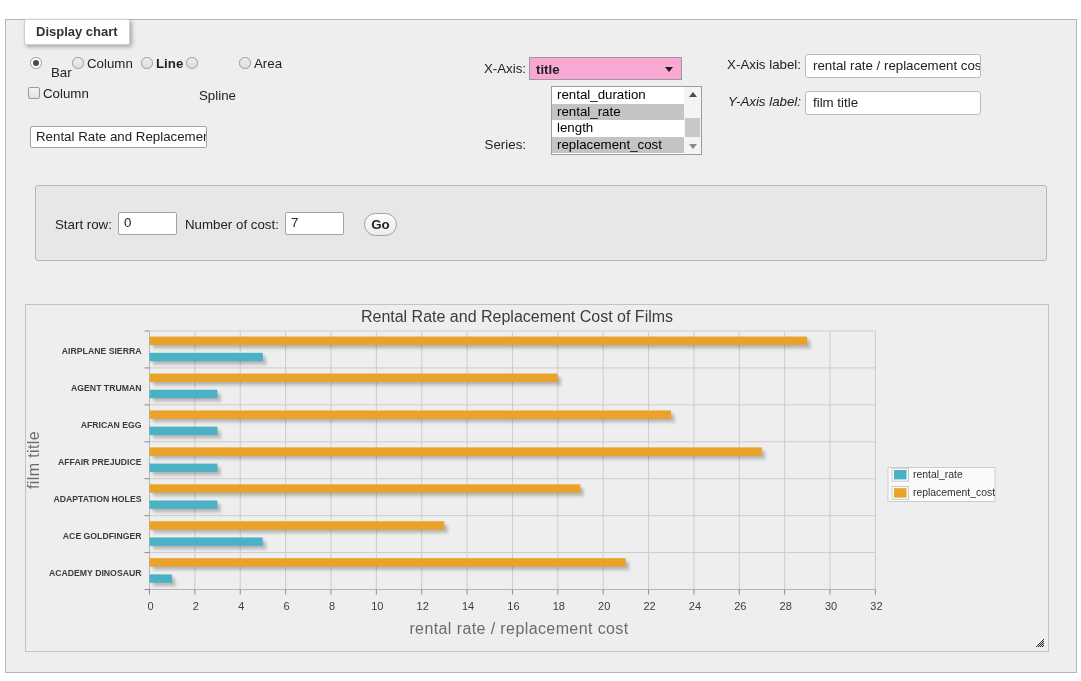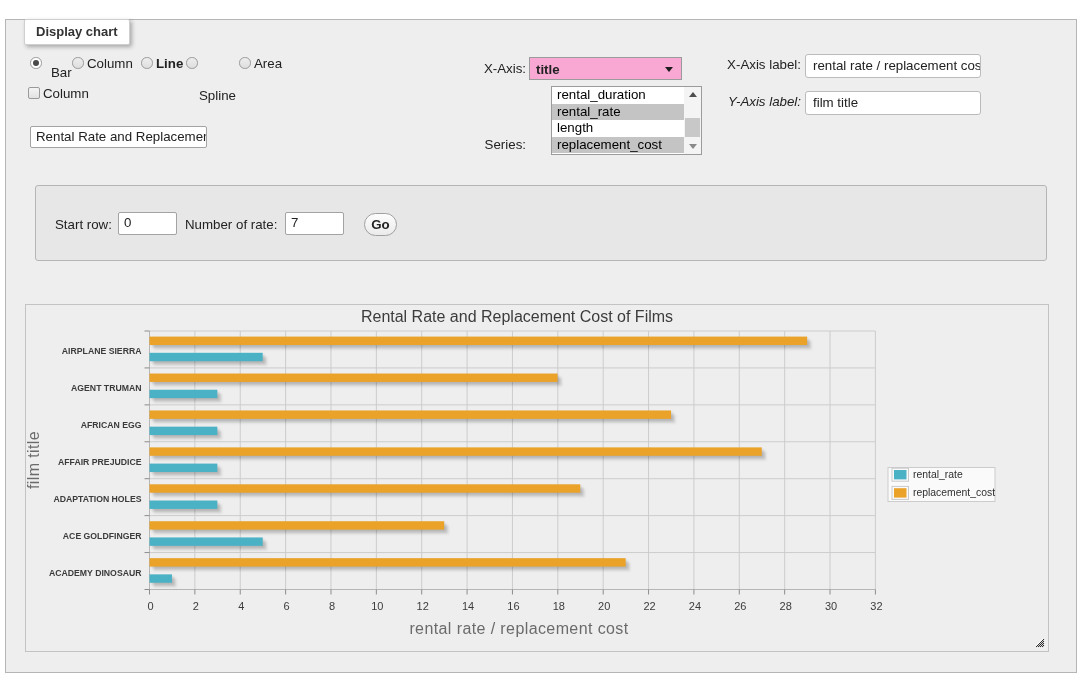--- a/index.html
+++ b/index.html
@@ -93,21 +93,21 @@
 </div>
 
 <span class="lbl" style="right:280px;top:57px;">X-Axis label:</span>
 <div class="rinput" style="left:805px;top:54px;width:176px;height:24px;">rental rate / replacement cost</div>
 <span class="lbl" style="right:280px;top:94px;font-style:italic;">Y-Axis label:</span>
 <div class="rinput" style="left:805px;top:91px;width:176px;height:24px;">film title</div>
 
 <div id="panel"></div>
 <span class="lbl" style="left:55px;top:217px;">Start row:</span>
 <div class="tinput" style="left:118px;top:212px;width:59px;height:23px;">0</div>
-<span class="lbl" style="left:185px;top:217px;">Number of rate:</span>
+<span class="lbl" style="left:185px;top:217px;">Number of cost:</span>
 <div class="tinput" style="left:285px;top:212px;width:59px;height:23px;">7</div>
 <div id="gobtn">Go</div>
 
 <div id="chartbox">
 <svg width="1022" height="346" viewBox="1 1 1022 346" style="position:absolute;left:0;top:0;">
 <g stroke="#cccccc" stroke-width="1">
         <line x1="124.5" y1="27" x2="124.5" y2="285.5"></line>
         <line x1="169.87" y1="27" x2="169.87" y2="285.5"></line>
         <line x1="215.24" y1="27" x2="215.24" y2="285.5"></line>
         <line x1="260.61" y1="27" x2="260.61" y2="285.5"></line>

